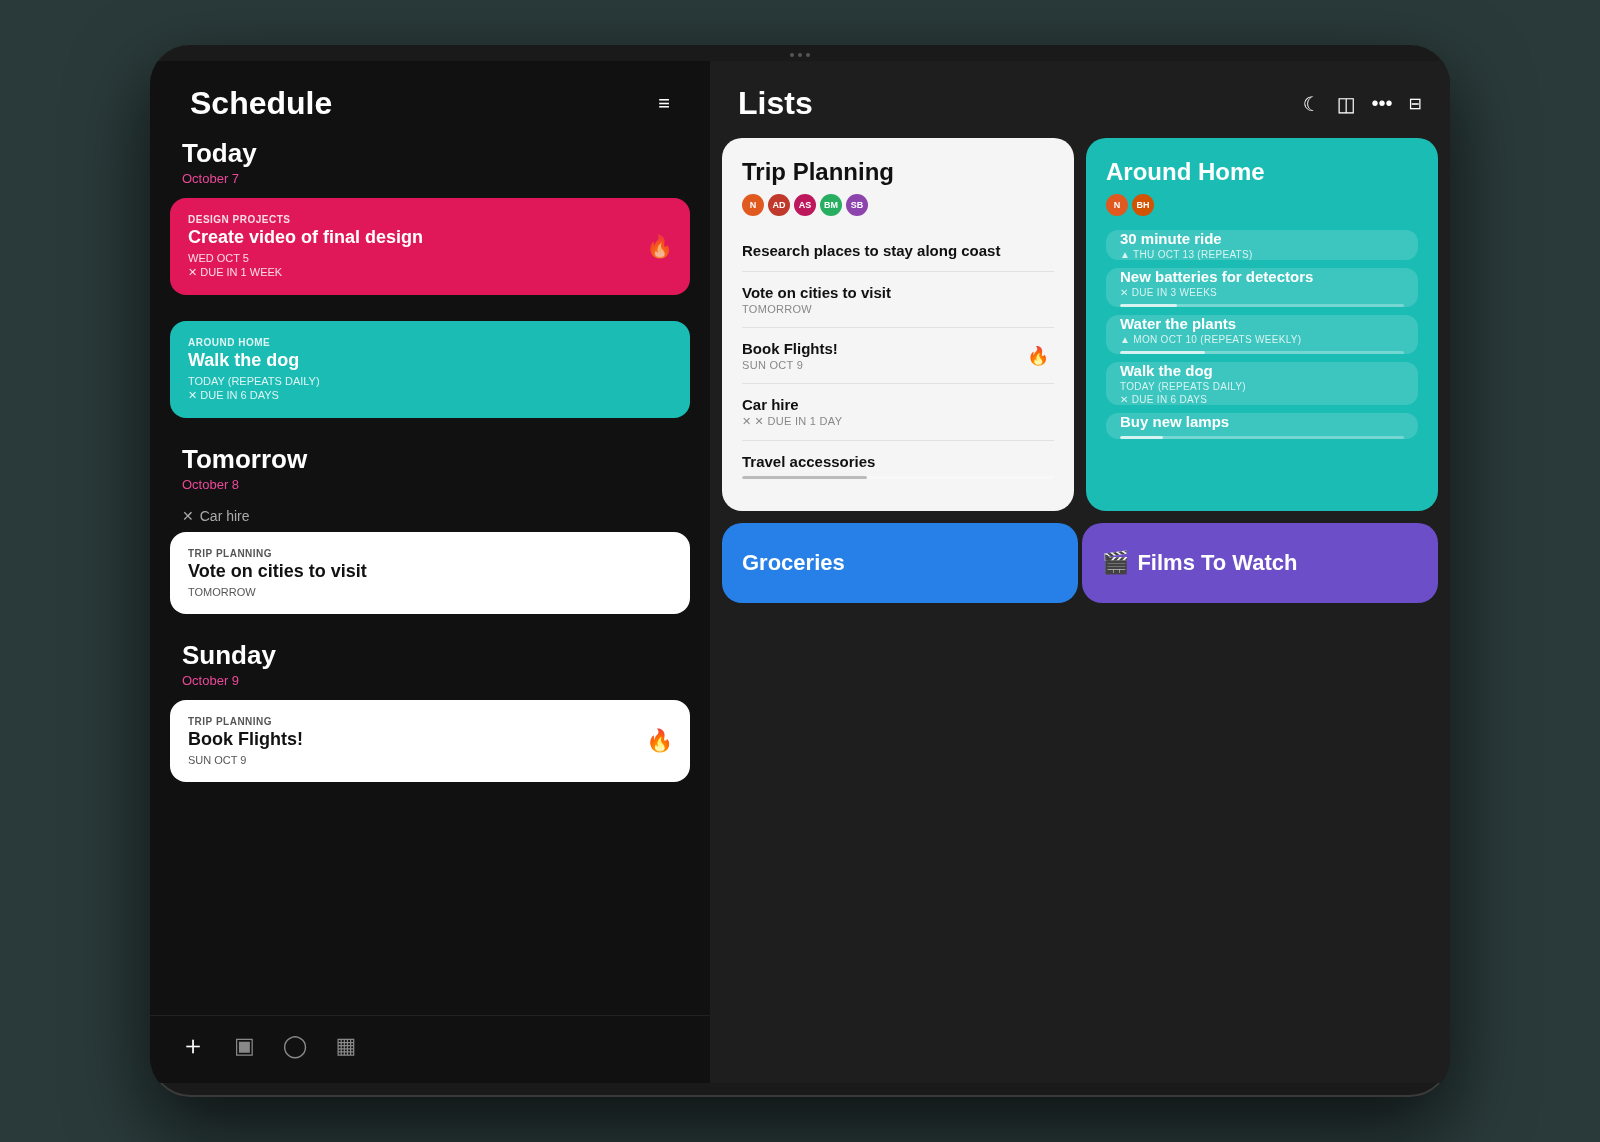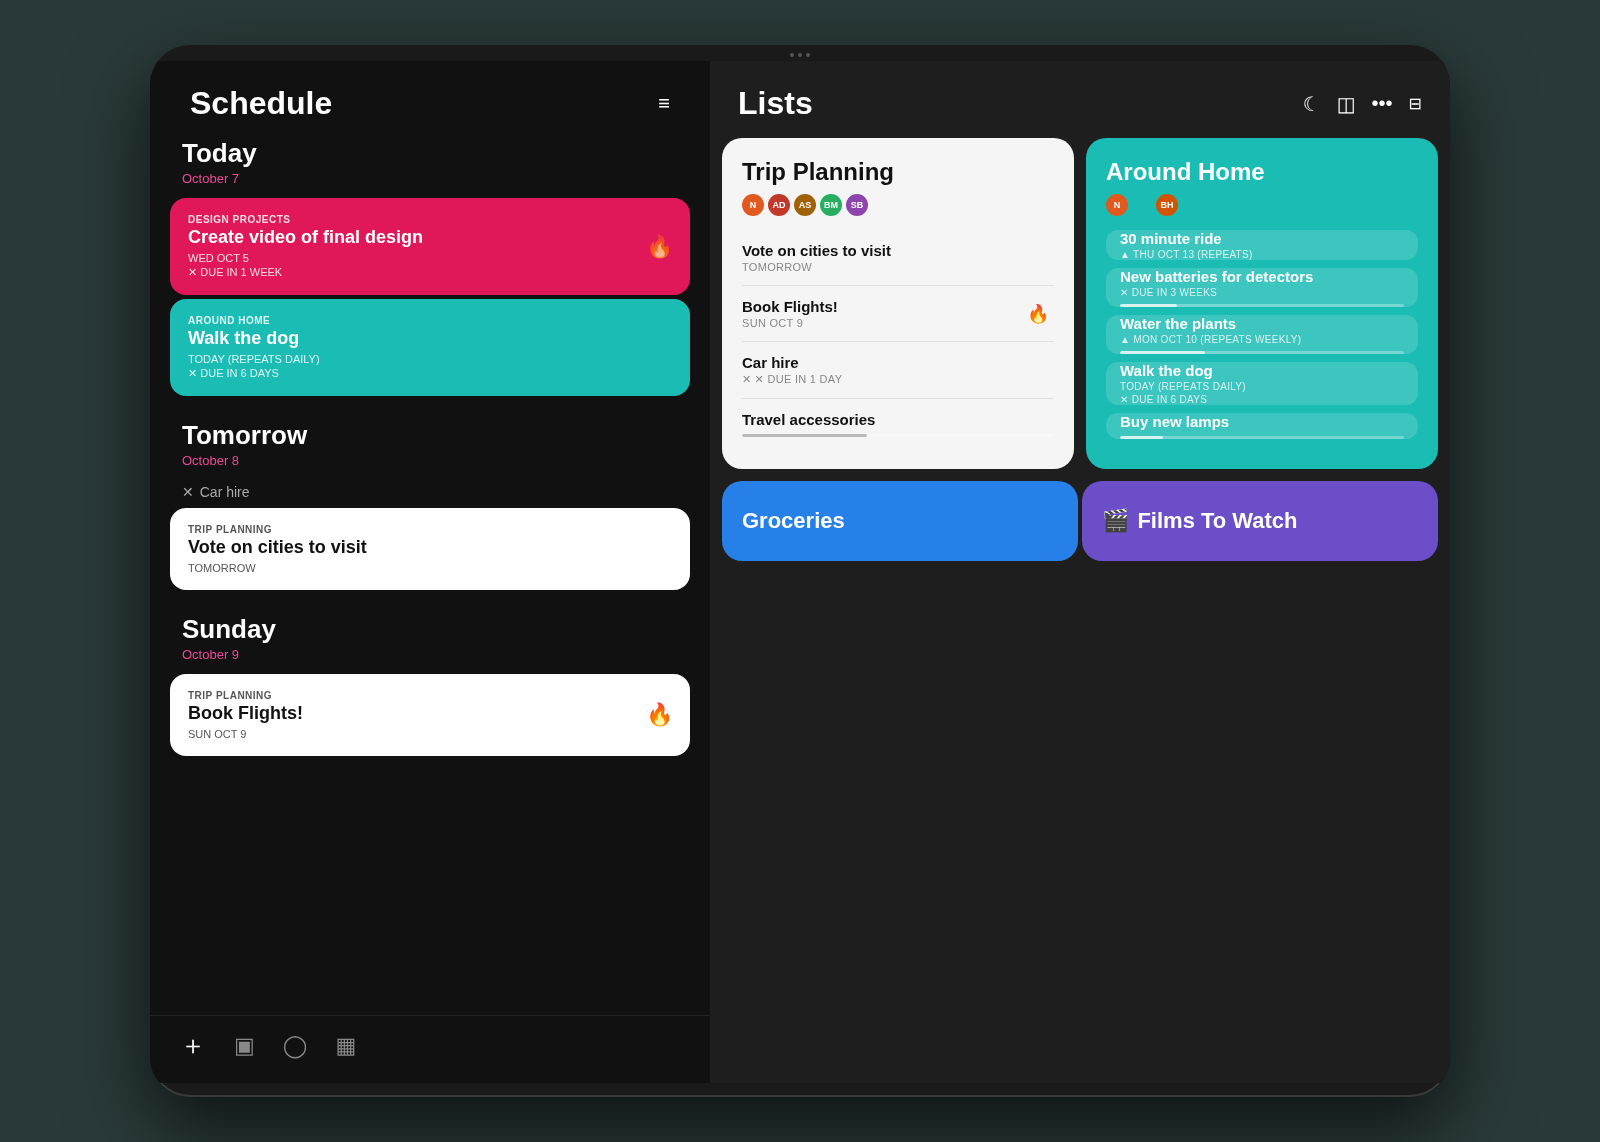--- a/index.html
+++ b/index.html
@@ -78,21 +78,21 @@
     .day-date {
       color: #ec4899;
       font-size: 13px;
       padding: 0 12px;
       margin-bottom: 12px;
     }
 
     .task-card {
       border-radius: 16px;
       padding: 16px 18px;
-      margin-bottom: 4px;
+      margin-bottom: 26px;
       position: relative;
     }
     .task-card.pink { background: #e0185a; }
     .task-card.teal { background: #1abcb4; }
     .task-card.white { background: #fff; }
 
     .task-card-title {
       font-size: 18px;
       font-weight: 600;
       margin-bottom: 4px;
@@ -237,24 +237,24 @@
       border-radius: 50%;
       display: flex;
       align-items: center;
       justify-content: center;
       font-size: 9px;
       font-weight: 700;
       color: #fff;
     }
     .av-n { background: #e05a20; }
     .av-ad { background: #c0392b; }
-    .av-as { background: #a16207; }
+    .av-as { background: #be185d; }
     .av-bm { background: #27ae60; }
     .av-sb { background: #8e44ad; }
-    .av-bh { background: #d35400; margin-left: 24px; }
+    .av-bh { background: #d35400; }
 
     .list-item-row {
       padding: 12px 0;
       border-bottom: 1px solid rgba(0,0,0,0.08);
     }
     .list-item-row:last-child { border-bottom: none; }
     .list-item-title {
       font-size: 15px;
       font-weight: 600;
       color: #111;
@@ -429,20 +429,23 @@
               <div class="list-card-avatars">
                 <div class="avatar-circle av-n">N</div>
                 <div class="avatar-circle av-ad">AD</div>
                 <div class="avatar-circle av-as">AS</div>
                 <div class="avatar-circle av-bm">BM</div>
                 <div class="avatar-circle av-sb">SB</div>
               </div>
             </div>
 
             <div class="list-item-row">
+              <div class="list-item-title">Research places to stay along coast</div>
+            </div>
+            <div class="list-item-row">
               <div class="list-item-title">Vote on cities to visit</div>
               <div class="list-item-sub">TOMORROW</div>
             </div>
             <div class="list-item-row" style="position:relative;">
               <div class="list-item-title">Book Flights!</div>
               <div class="list-item-sub">SUN OCT 9</div>
               <span style="position:absolute;right:4px;top:50%;transform:translateY(-50%);font-size:18px;color:#111;">🔥</span>
             </div>
             <div class="list-item-row">
               <div class="list-item-title">Car hire</div>

